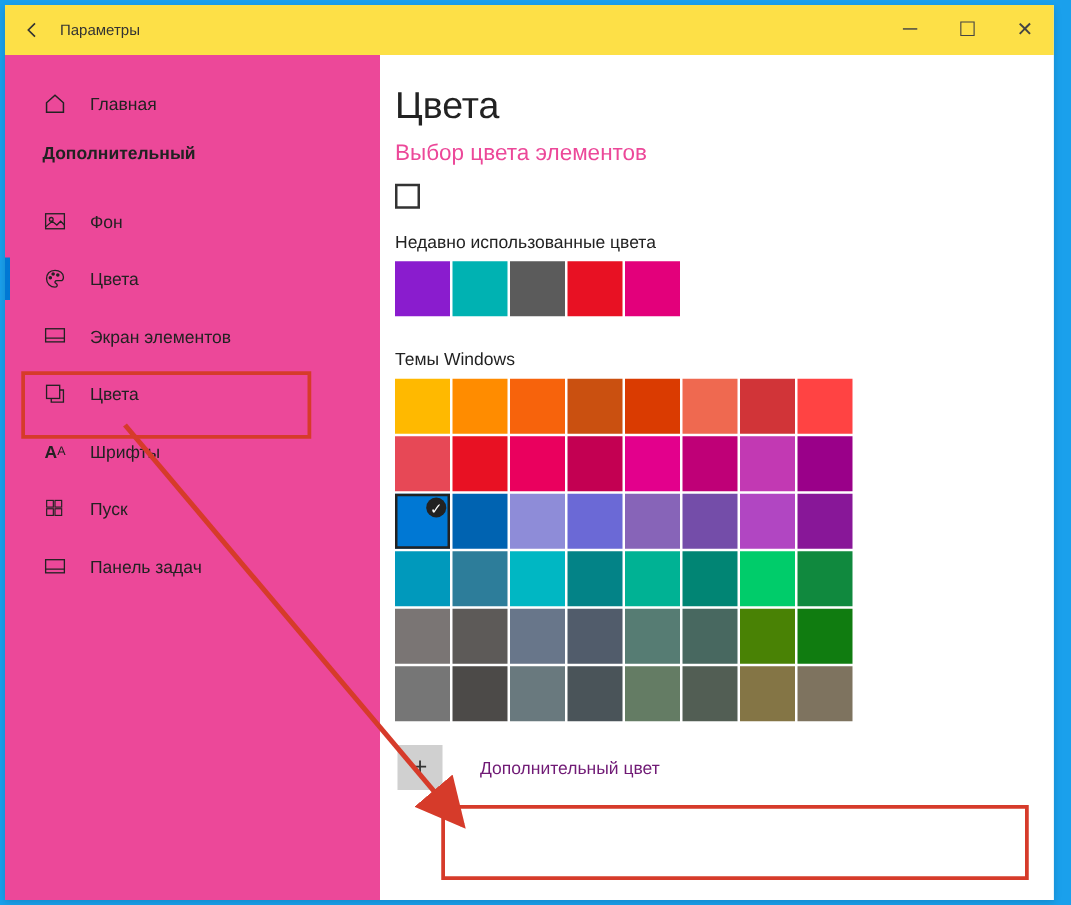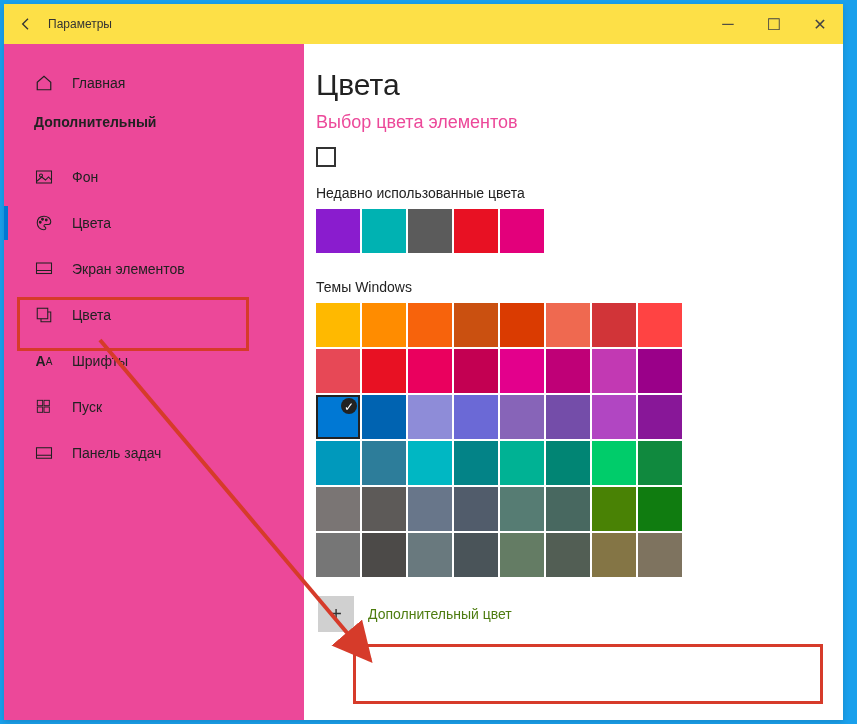--- a/index.html
+++ b/index.html
@@ -47,21 +47,21 @@
   .sw.selected::after {
     content:""; position:absolute; right:3px; top:3px; width:16px; height:16px; border-radius:50%;
     background:#222;
   }
   .sw.selected .check { position:absolute; right:6px; top:5px; color:#fff; font-size:12px; z-index:2; }
   .add-color {
     margin-top:14px; height:46px; display:flex; align-items:center; gap:14px;
     padding-left:2px; width:456px;
   }
   .add-color .plus { width:36px; height:36px; background:#d0d0d0; display:flex; align-items:center; justify-content:center; font-size:20px; color:#333; }
-  .add-color .label { font-size:14px; color:#4d7c0f; }
+  .add-color .label { font-size:14px; color:#701a75;margin-left:16px; }
 
   
   .hl { position:absolute; border:3px solid #d63b2a; pointer-events:none; }
   .hl.sidebar-box { left:17px; top:297px; width:232px; height:54px; }
   .hl.add-box { left:353px; top:644px; width:470px; height:60px; }
   .arrow-svg { position:absolute; left:90px; top:330px; pointer-events:none; }
 </style>
 </head>
 <body>
 

